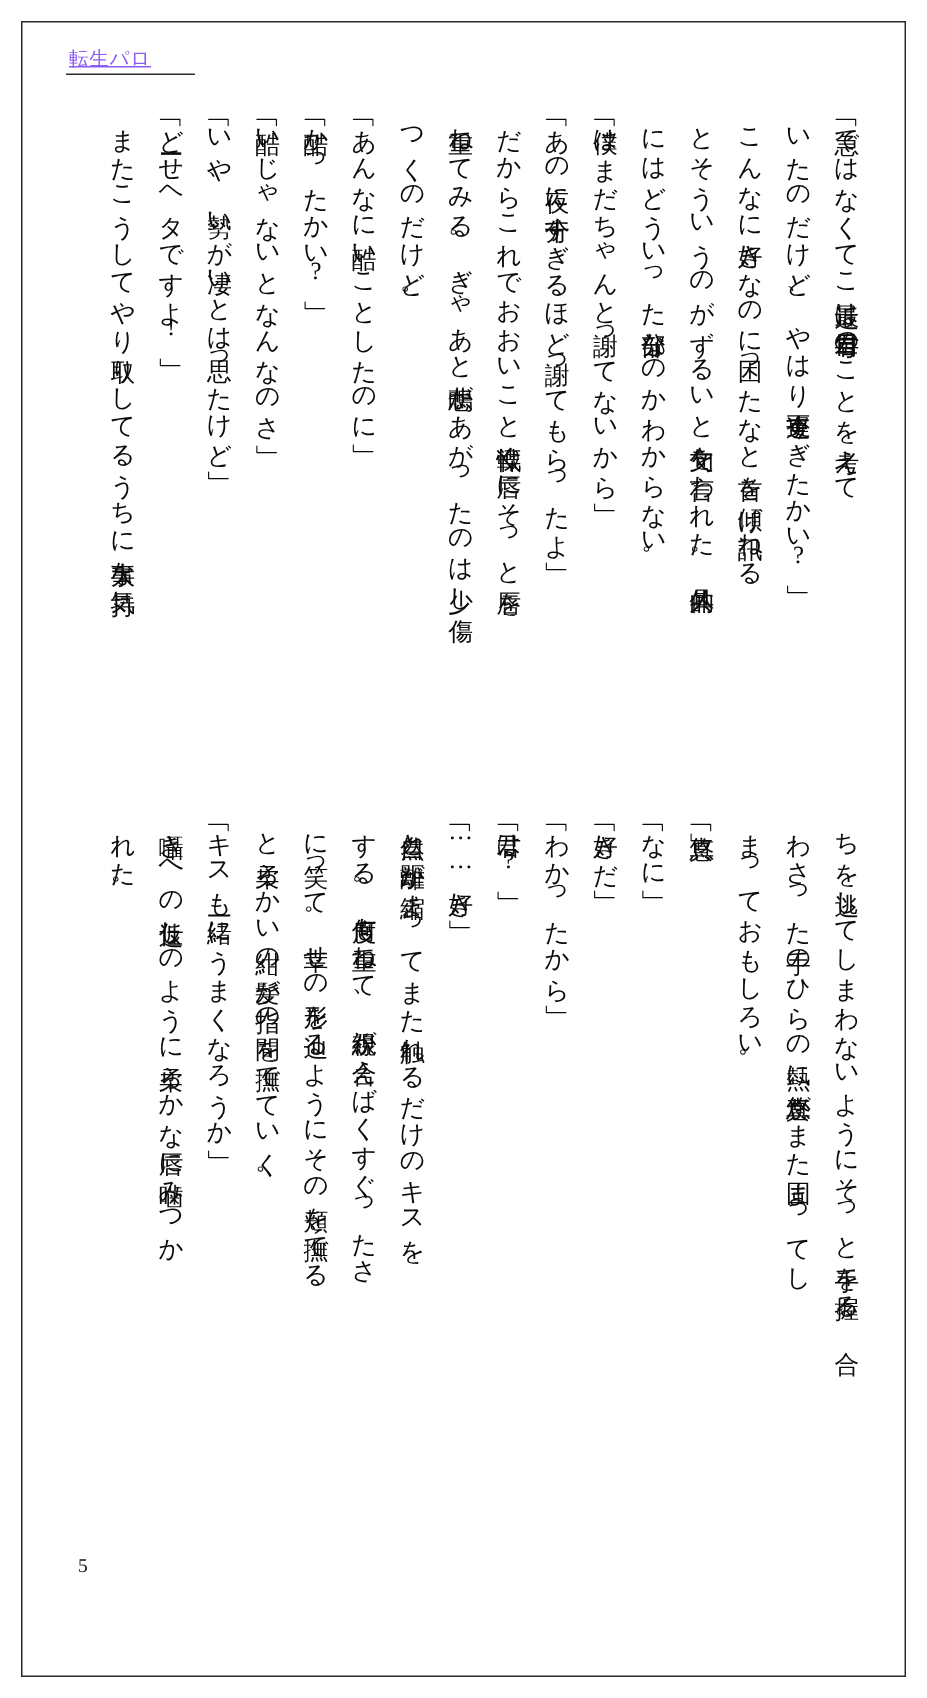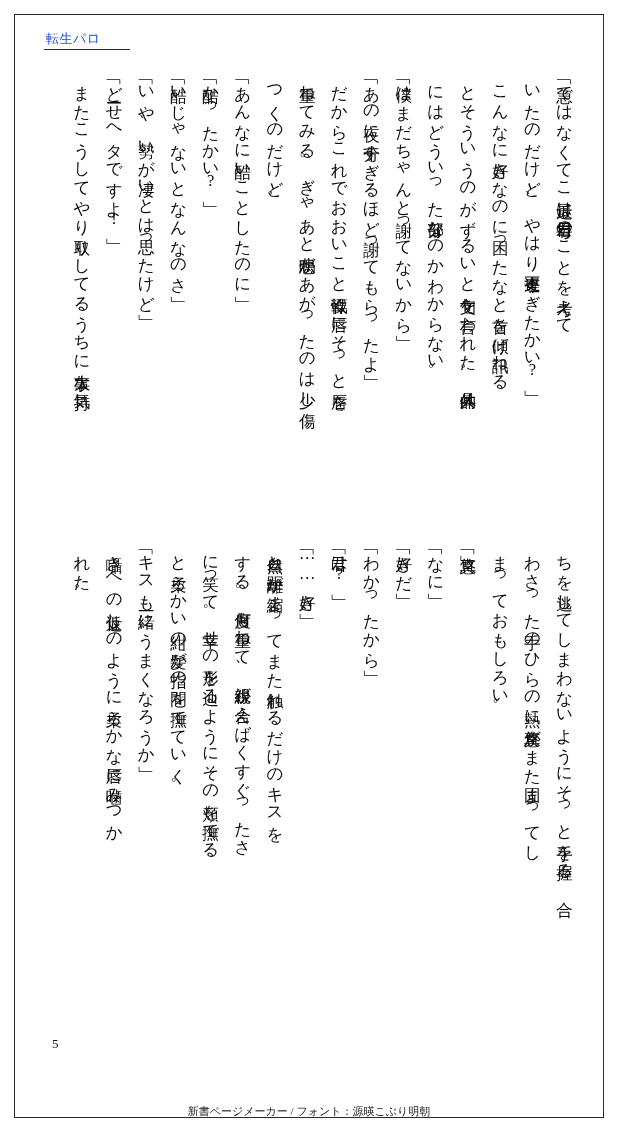--- a/index.html
+++ b/index.html
@@ -28,21 +28,22 @@
     border: 1px solid #2b2b2b;
     box-sizing: border-box;
     pointer-events: none;
   }
   .header-title {
     position: absolute;
     left: 46px;
     top: 30px;
     font-size: 13px;
     letter-spacing: 0.04em;
-    color: #1d4ed8;
+    color: #8b5cf6;
+    text-decoration: underline;
   }
   .header-rule {
     position: absolute;
     left: 44px;
     top: 49px;
     width: 86px;
     height: 1px;
     background: #2b2b2b;
   }
   
@@ -131,15 +132,14 @@
 する。何度も重ねて、視線が合えばくすぐったさ
 に笑って。幸せの形を辿るようにその頬を撫でる
 と柔らかい紺の髪が指の間を撫でていく。
 「キスも一緒にうまくなろうか」
 囁きへの仕返しのように柔らかな唇に噛みつか
 れた。</div>
   </div>
 
   <div class="page-number">5</div>
 
-  <div class="footer-credit">新書ページメーカー / フォント：源暎こぶり明朝</div>
 
 </div>
 
 </body></html>

